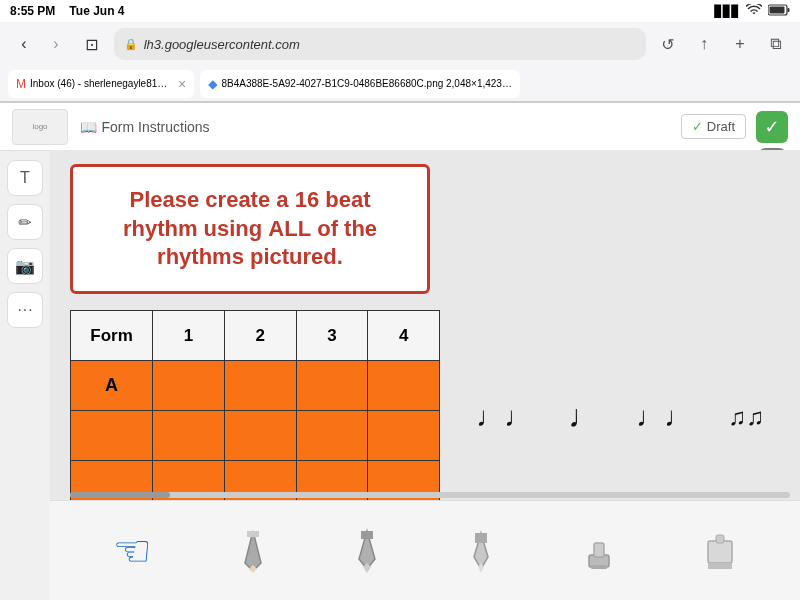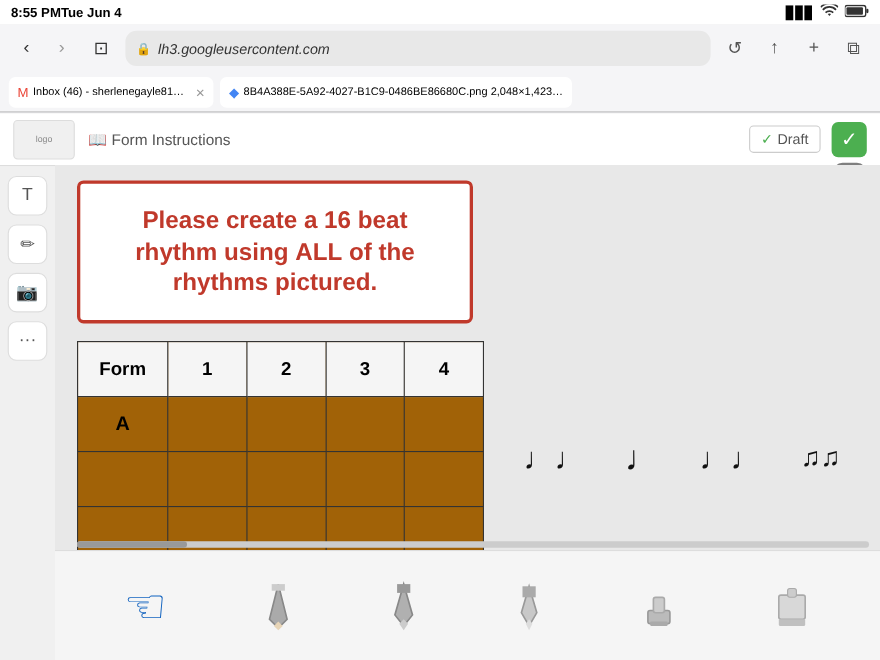--- a/index.html
+++ b/index.html
@@ -9,21 +9,21 @@
     .status-bar {
       height: 22px;
       background: #fff;
       display: flex;
       align-items: center;
       justify-content: space-between;
       padding: 0 10px;
       font-size: 12px;
       font-weight: 600;
     }
-    .status-left { display: flex; gap: 0; align-items: center; justify-content: center; }
+    .status-left { display: flex; gap: 14px; align-items: center; justify-content: center; }
     .status-right { display: flex; gap: 6px; align-items: center; font-size: 11px; }
 
     
     .browser-chrome {
       background: #f5f5f7;
       border-bottom: 1px solid #ccc;
     }
     .browser-toolbar {
       height: 44px;
       display: flex;
@@ -256,21 +256,21 @@
     
     .rhythm-table-container {
       position: absolute;
       left: 20px;
       top: 160px;
       width: 370px;
     }
     .rhythm-table {
       border-collapse: collapse;
       width: 100%;
-      background: #a16207;
+      background: #f97316;
     }
     .rhythm-table th, .rhythm-table td {
       border: 1.5px solid #333;
       width: 70px;
       height: 50px;
       text-align: center;
       font-size: 16px;
       font-weight: 600;
     }
     .rhythm-table th:first-child, .rhythm-table td:first-child {

